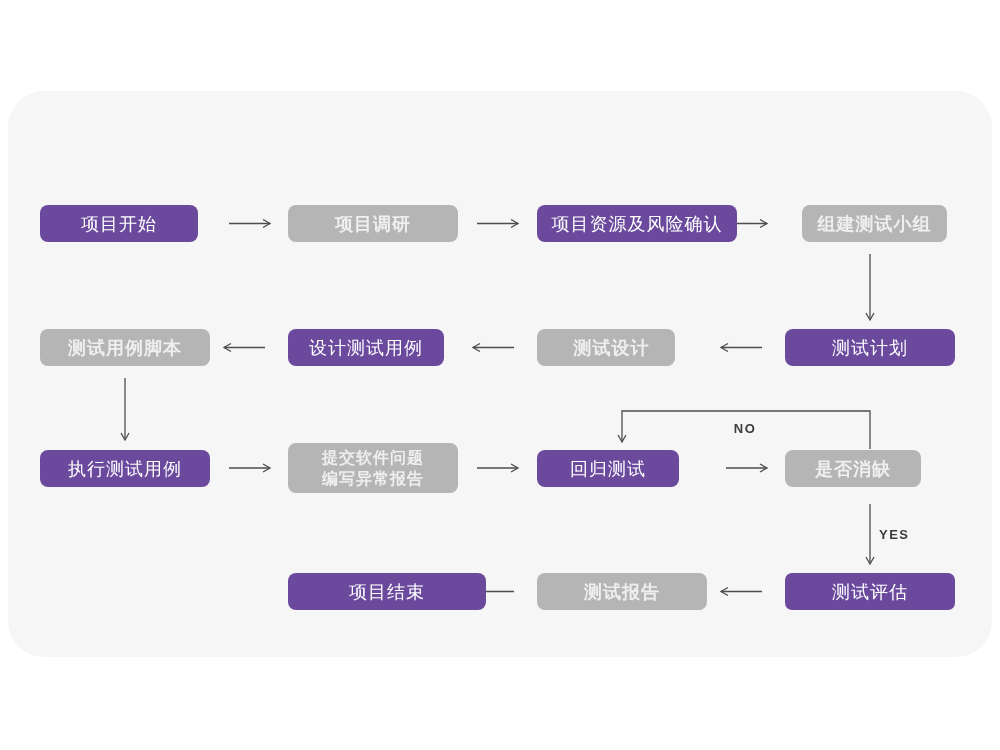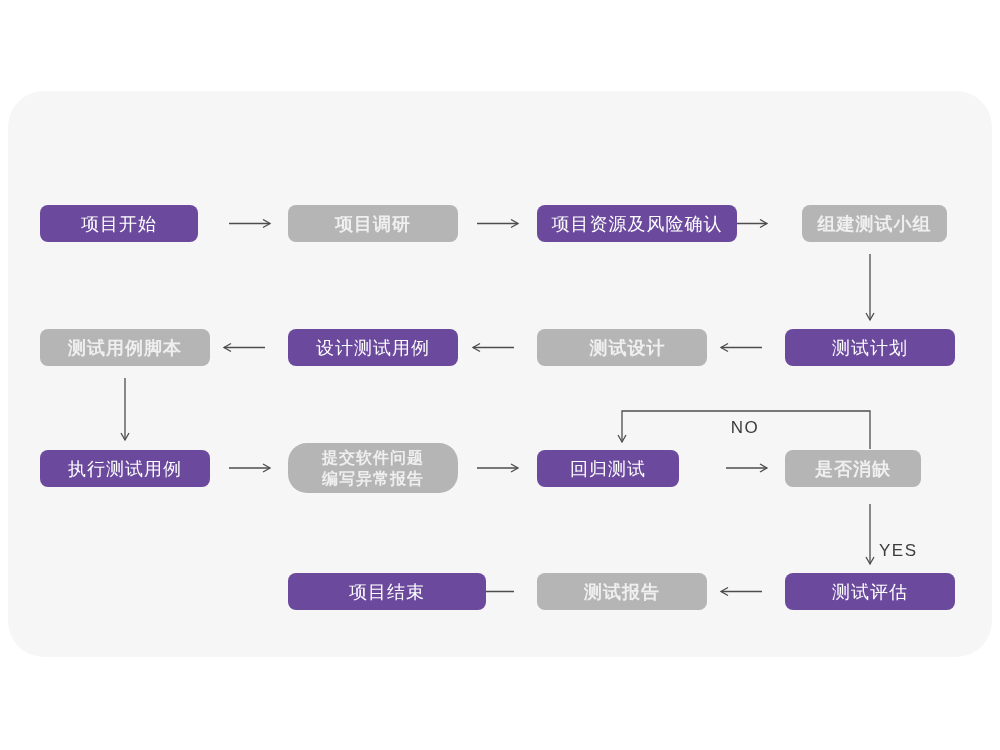--- a/index.html
+++ b/index.html
@@ -25,25 +25,25 @@
     position:absolute;left:0;top:142px;width:1000px;text-align:center;
     font-size:29px;font-weight:500;color:var(--title);letter-spacing:1px;
   }
   .node{
     position:absolute;display:flex;align-items:center;justify-content:center;
     border-radius:8px;font-size:18px;letter-spacing:1px;text-align:center;
     white-space:pre-line;box-sizing:border-box;
   }
   .node.purple{background:var(--purple);color:var(--node-text);}
   .node.gray{background:var(--gray);color:var(--gray-node-text);font-weight:bold;}
-  .node.multiline{font-size:16px;line-height:21px;letter-spacing:1px;border-radius:19px;}
+  .node.multiline{font-size:16px;line-height:21px;letter-spacing:1px;}
   svg.arrows{position:absolute;left:0;top:0;pointer-events:none;}
   svg.arrows polyline{fill:none;stroke:var(--arrow);stroke-width:1.3;}
   .edge-label{
-    position:absolute;font-size:17px;color:var(--title);letter-spacing:1.5px;
+    position:absolute;font-size:13px;color:var(--title);letter-spacing:1.5px;font-weight:bold;
   }
 </style>
 </head>
 <body>
 
 <div class="canvas">
   <div class="card"></div>
 
   <svg class="arrows" width="1000" height="750">
     <defs>
@@ -69,29 +69,29 @@
         <polyline points="514,591.5 473,591.5" marker-end="url(#arrowhead)"></polyline>
       </g>
   </svg>
 
   <div>
       <div class="node purple" style="left: 40px; top: 205px; width: 158px; height: 37px;">项目开始</div>
       <div class="node gray" style="left: 288px; top: 205px; width: 170px; height: 37px;">项目调研</div>
       <div class="node purple" style="left: 537px; top: 205px; width: 200px; height: 37px;">项目资源及风险确认</div>
       <div class="node gray" style="left: 785px; top: 205px; width: 145px; height: 37px; margin-left: 17px;">组建测试小组</div>
       <div class="node gray" style="left: 40px; top: 329px; width: 170px; height: 37px; text-align: right;">测试用例脚本</div>
-      <div class="node purple" style="left: 288px; top: 329px; width: 170px; height: 37px; text-align: right;">设计测试用例</div>
-      <div class="node gray" style="left: 537px; top: 329px; width: 170px; height: 37px; padding-left: 11px;">测试设计</div>
+      <div class="node purple" style="left: 288px; top: 329px; width: 156px; height: 37px; text-align: right;">设计测试用例</div>
+      <div class="node gray" style="left: 537px; top: 329px; width: 138px; height: 37px; padding-left: 11px;">测试设计</div>
       <div class="node purple" style="left: 785px; top: 329px; width: 170px; height: 37px;">测试计划</div>
       <div class="node purple" style="left: 40px; top: 450px; width: 170px; height: 37px; text-align: right;">执行测试用例</div>
       <div class="node gray multiline" style="left: 288px; top: 443px; width: 170px; height: 50px;">提交软件问题
 编写异常报告</div>
       <div class="node purple" style="left: 537px; top: 450px; width: 142px; height: 37px;">回归测试</div>
       <div class="node gray" style="left: 785px; top: 450px; width: 136px; height: 37px;">是否消缺</div>
       <div class="node purple" style="left: 288px; top: 573px; width: 198px; height: 37px;">项目结束</div>
       <div class="node gray" style="left: 537px; top: 573px; width: 170px; height: 37px; text-align: right;">测试报告</div>
-      <div class="node purple" style="left: 785px; top: 573px; width: 170px; height: 37px;">测试评估</div>
+      <div class="node purple" style="left: 785px; top: 573px; width: 170px; height: 37px; border-radius: 7px;">测试评估</div>
     </div>
   <div>
       <span class="edge-label" style="left: 745px; top: 428px; transform: translate(-50%, -50%);">NO</span>
-      <span class="edge-label" style="left: 879px; top: 551px; transform: translate(0px, -50%);">YES</span>
+      <span class="edge-label" style="left: 879px; top: 534px; transform: translate(0px, -50%);">YES</span>
     </div>
 </div>
 
 </body></html>

